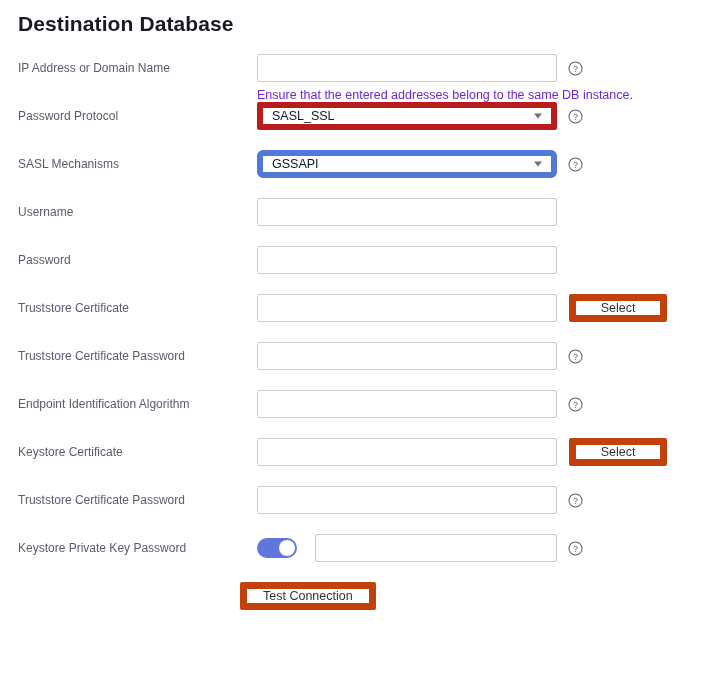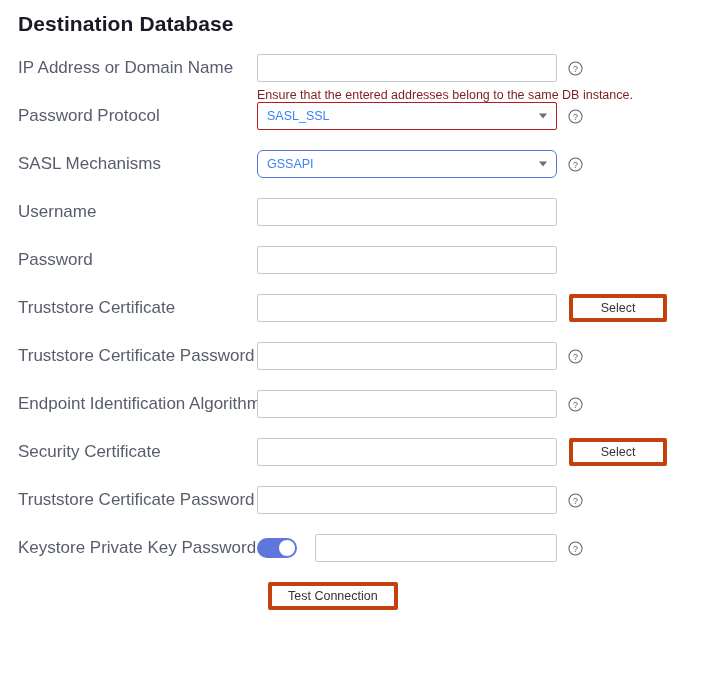--- a/index.html
+++ b/index.html
@@ -36,21 +36,21 @@
   .row {
     position: relative;
     height: 48px;
   }
 
   .row-label {
     position: absolute;
     left: 18px;
     top: 50%;
     transform: translateY(-50%);
-    font-size: 17px;
+    font-size: 12px;
     color: #575d6c;
     white-space: nowrap;
   }
 
   .field-area {
     position: absolute;
     left: 257px;
     top: 50%;
     transform: translateY(-50%);
     display: flex;
@@ -73,28 +73,28 @@
   .textbox.short {
     width: 242px;
   }
   .textbox::placeholder { color: #b0b4bf; }
 
   .selectbox {
     position: relative;
     width: 300px;
     height: 28px;
     box-sizing: border-box;
-    border: 1px solid #b91c1c;
+    border: 6px solid #b91c1c;
     border-radius: 2px;
     background: #ffffff;
     display: flex;
     align-items: center;
     padding: 0 9px;
     font-size: 12.5px;
-    color: #3b82f6;
+    color: #0f172a;
     cursor: pointer;
   }
   .selectbox.focused {
     border-color: #5376d9;
     border-radius: 6px;
   }
   .caret {
     position: absolute;
     right: 9px;
     top: 50%;
@@ -113,30 +113,30 @@
     flex: 0 0 auto;
     cursor: pointer;
     display: block;
   }
 
   .hint {
     position: absolute;
     left: 257px;
     top: 44px;
     font-size: 12.5px;
-    color: #7f1d1d;
+    color: #6d28d9;
     white-space: nowrap;
   }
 
   .btn {
     height: 28px;
     box-sizing: border-box;
     padding: 0 16px;
     min-width: 98px;
-    border: 4px solid #c2410c;
+    border: 7px solid #c2410c;
     border-radius: 2px;
     background: #ffffff;
     font-size: 12.5px;
     color: #333333;
     font-family: "Liberation Sans", sans-serif;
     cursor: pointer;
     display: inline-flex;
     align-items: center;
     justify-content: center;
   }
@@ -159,21 +159,21 @@
     height: 16px;
     border-radius: 50%;
     background: #ffffff;
   }
   .toggle + .textbox { margin-left: 18px; }
 
   .test-row {
     position: relative;
     height: 48px;
   }
-  .test-row .field-area { left: 268px; }
+  .test-row .field-area { left: 240px; }
 </style>
 </head>
 <body>
 
 <div class="page-title">Destination Database</div>
 
 <div class="form">
 
   <div class="row">
     <div class="row-label">IP Address or Domain Name</div>
@@ -254,21 +254,21 @@
       <input class="textbox" type="text" placeholder="" style="">
       <svg class="help-icon" viewBox="0 0 16 16">
         <circle cx="8" cy="8" r="7" fill="none" stroke="#5a6070" stroke-width="1.1"></circle>
         <text x="8" y="11.6" font-size="9.5" fill="#5a6070" text-anchor="middle" font-family="Liberation Sans, sans-serif">?</text>
       </svg>
     </div>
   </div>
 
 
   <div class="row">
-    <div class="row-label">Security Certificate</div>
+    <div class="row-label">Keystore Certificate</div>
     <div class="field-area">
       <input class="textbox" type="text" placeholder="" style="">
       <button class="btn select-btn">Select</button>
     </div>
   </div>
 
   <div class="row">
     <div class="row-label">Truststore Certificate Password</div>
     <div class="field-area">
       <input class="textbox" type="password" placeholder="" style="">

